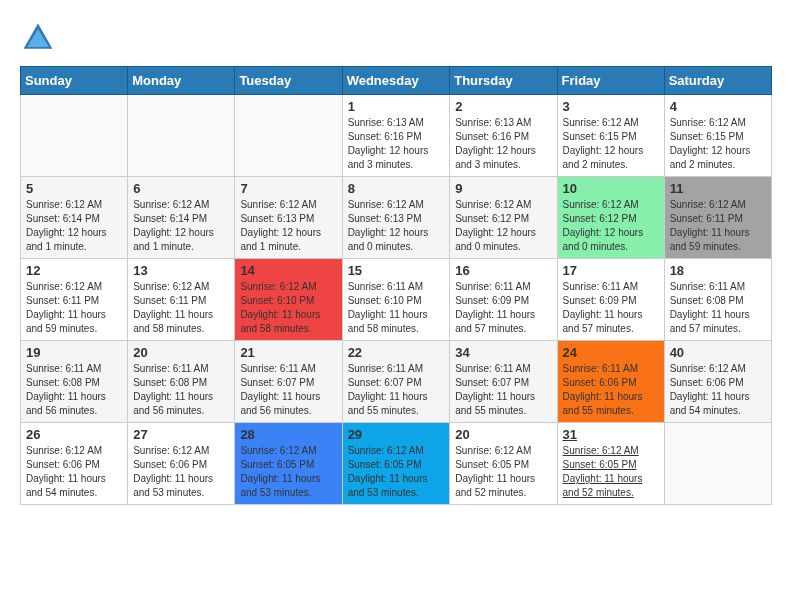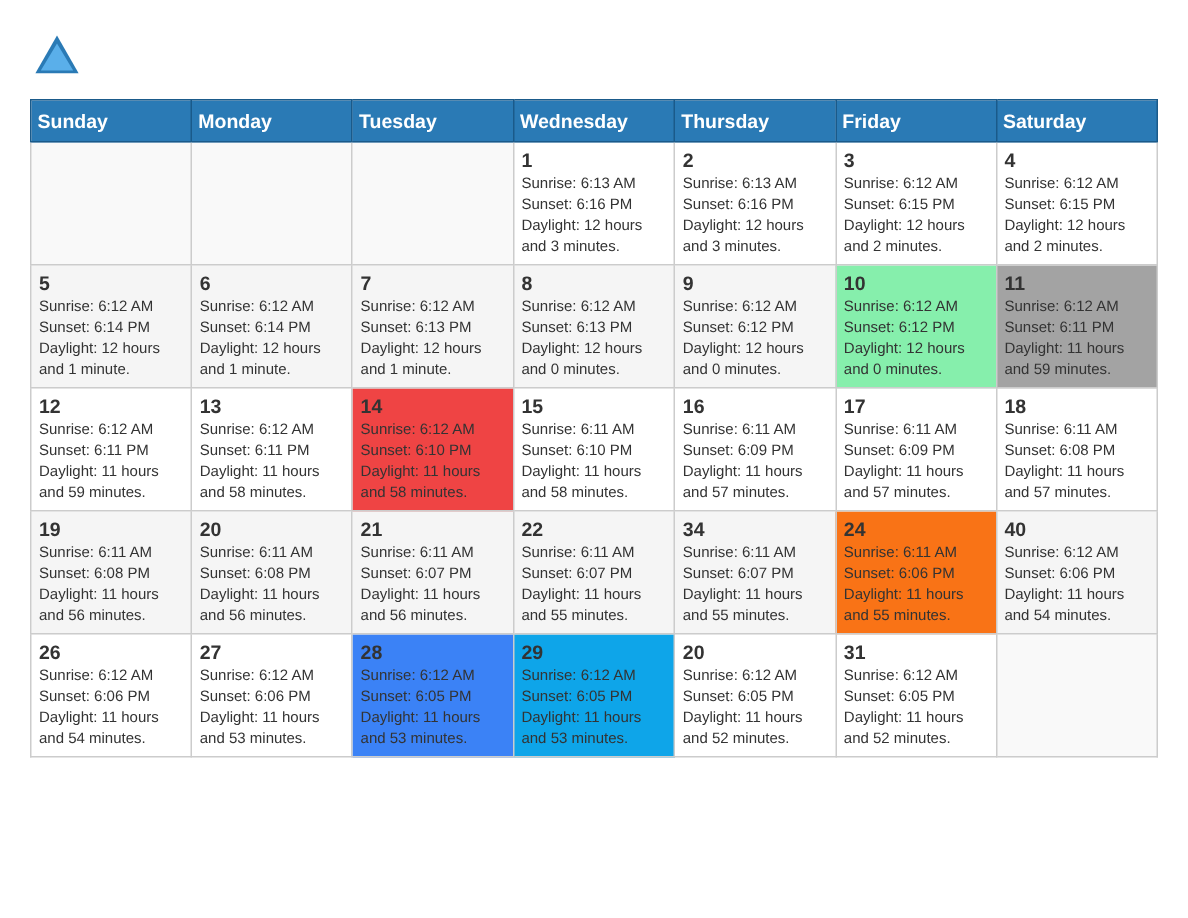--- a/index.html
+++ b/index.html
@@ -349,21 +349,21 @@
 Daylight: 11 hours
 and 53 minutes.</div>
         </td>
         <td style="background: rgb(255, 255, 255);">
           <span class="day-number">20</span>
           <div class="day-info" style="white-space: pre-line;">Sunrise: 6:12 AM
 Sunset: 6:05 PM
 Daylight: 11 hours
 and 52 minutes.</div>
         </td>
-        <td style="background: rgb(255, 255, 255);">
+        <td style="background: rgb(255, 255, 255); text-decoration: underline;">
           <span class="day-number">31</span>
           <div class="day-info" style="white-space: pre-line;">Sunrise: 6:12 AM
 Sunset: 6:05 PM
 Daylight: 11 hours
 and 52 minutes.</div>
         </td>
         <td class="empty-cell"></td>
       </tr>
     </tbody>
 </table>

